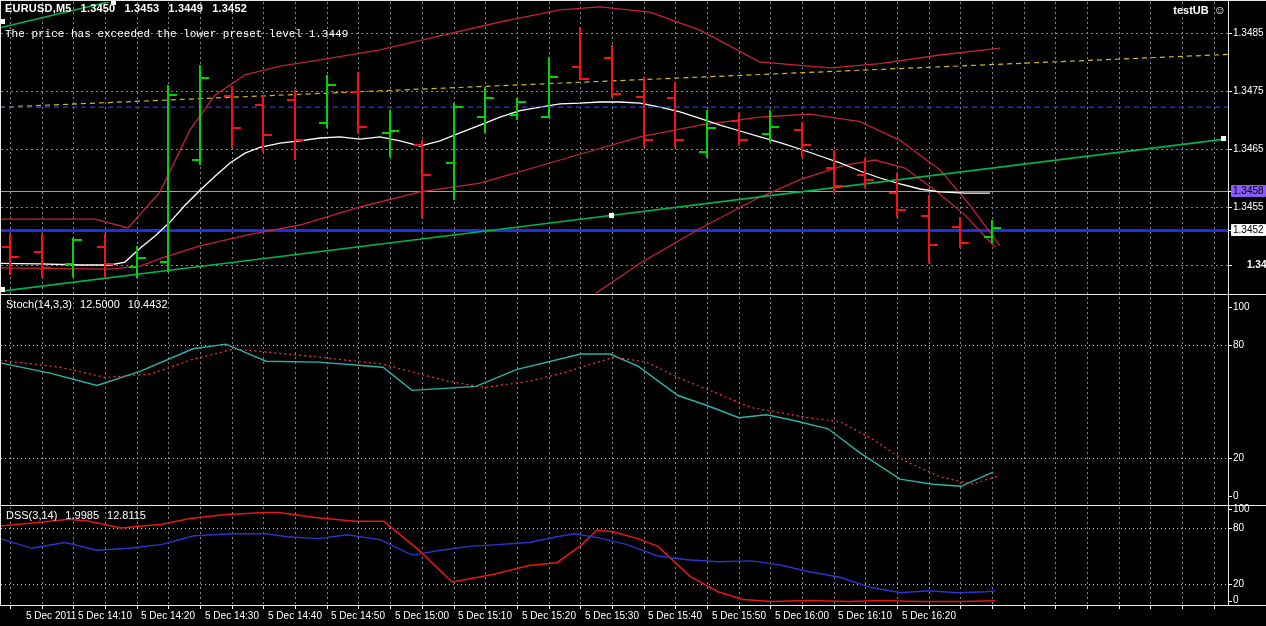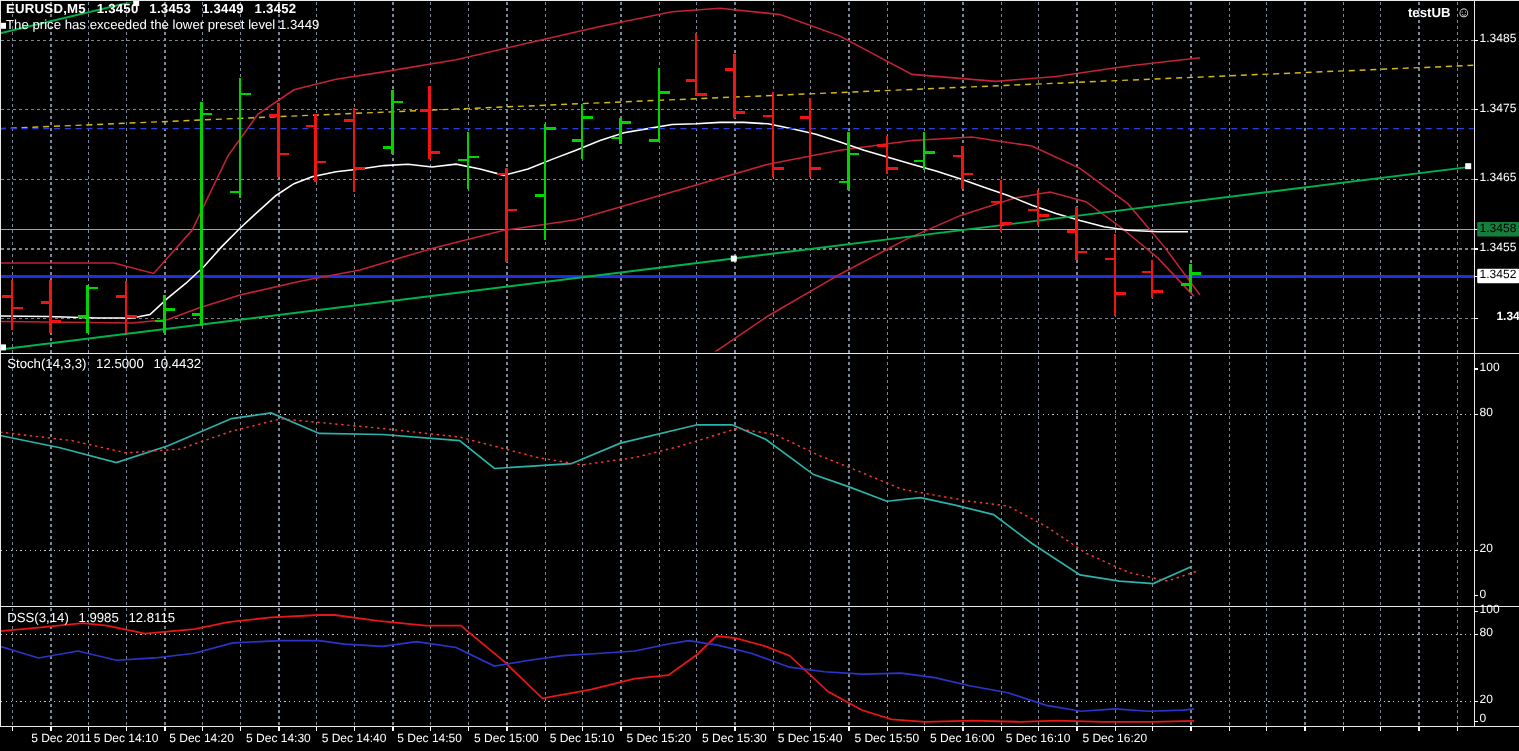--- a/index.html
+++ b/index.html
@@ -2,21 +2,21 @@
 <html><head>
 <meta charset="utf-8">
 <style>
   html,body{margin:0;padding:0;background:#000;}
   #terminal{position:relative;width:1266px;height:626px;background:#000;overflow:hidden;
     font-family:"Liberation Sans",sans-serif;-webkit-font-smoothing:none;}
   #plot{position:absolute;left:0;top:0;}
   .ovl{position:absolute;color:#fff;white-space:nowrap;z-index:5;}
   .title-row{left:5px;top:2px;font-size:11px;font-weight:bold;letter-spacing:.2px;}
   .title-row span{margin-right:9px;}
-  .alert-row{left:5px;top:15px;font-size:11px;}
+  .alert-row{left:5px;top:28px;font-size:11px;font-family:Liberation Mono, monospace;}
   .watermark{right:40px;top:3px;font-size:11px;font-weight:bold;}
   .watermark .smiley{font-weight:normal;font-size:12px;margin-left:5px;}
   .ind-label{font-size:11px;}
   .ind-label span{margin-right:8px;}
   .copyright{left:4px;top:592px;font-size:11px;color:#efefef;}
   .ax-label{position:absolute;font-size:10px;color:#fff;line-height:12px;z-index:4;}
   .ax-label.boxed{color:#000;padding:0 2px;border-radius:1px;}
   .t-label{position:absolute;font-size:10px;color:#fff;line-height:12px;z-index:4;text-align:center;width:70px;}
   .t-label.first{text-align:left;width:auto;}
 </style>
@@ -356,21 +356,21 @@
 
   <div class="ovl ind-label" style="left:6px;top:509px;">
     <span>DSS(3,14)</span><span>1.9985</span><span>12.8115</span>
   </div>
 
 
   <div id="price-axis-labels">
       <div class="ax-label" style="left: 1233px; top: 27px;">1.3485</div>
       <div class="ax-label" style="left: 1233px; top: 85px;">1.3475</div>
       <div class="ax-label" style="left: 1233px; top: 143px;">1.3465</div>
-      <div class="ax-label boxed" style="left: 1231px; top: 185px; background: #15803d;">1.3458</div>
+      <div class="ax-label boxed" style="left: 1231px; top: 185px; background: #8b5cf6;">1.3458</div>
       <div class="ax-label" style="left: 1233px; top: 201px;">1.3455</div>
       <div class="ax-label boxed" style="left: 1231px; top: 224px; background: rgb(255, 255, 255);">1.3452</div>
       <div class="ax-label" style="left: 1247px; top: 259px; font-weight: bold;">1.3445</div>
     </div>
   <div id="stoch-axis-labels">
       <div class="ax-label" style="left: 1233px; top: 301px;">100</div>
       <div class="ax-label" style="left: 1233px; top: 339px;">80</div>
       <div class="ax-label" style="left: 1233px; top: 452px;">20</div>
       <div class="ax-label" style="left: 1233px; top: 490px;">0</div>
     </div>

